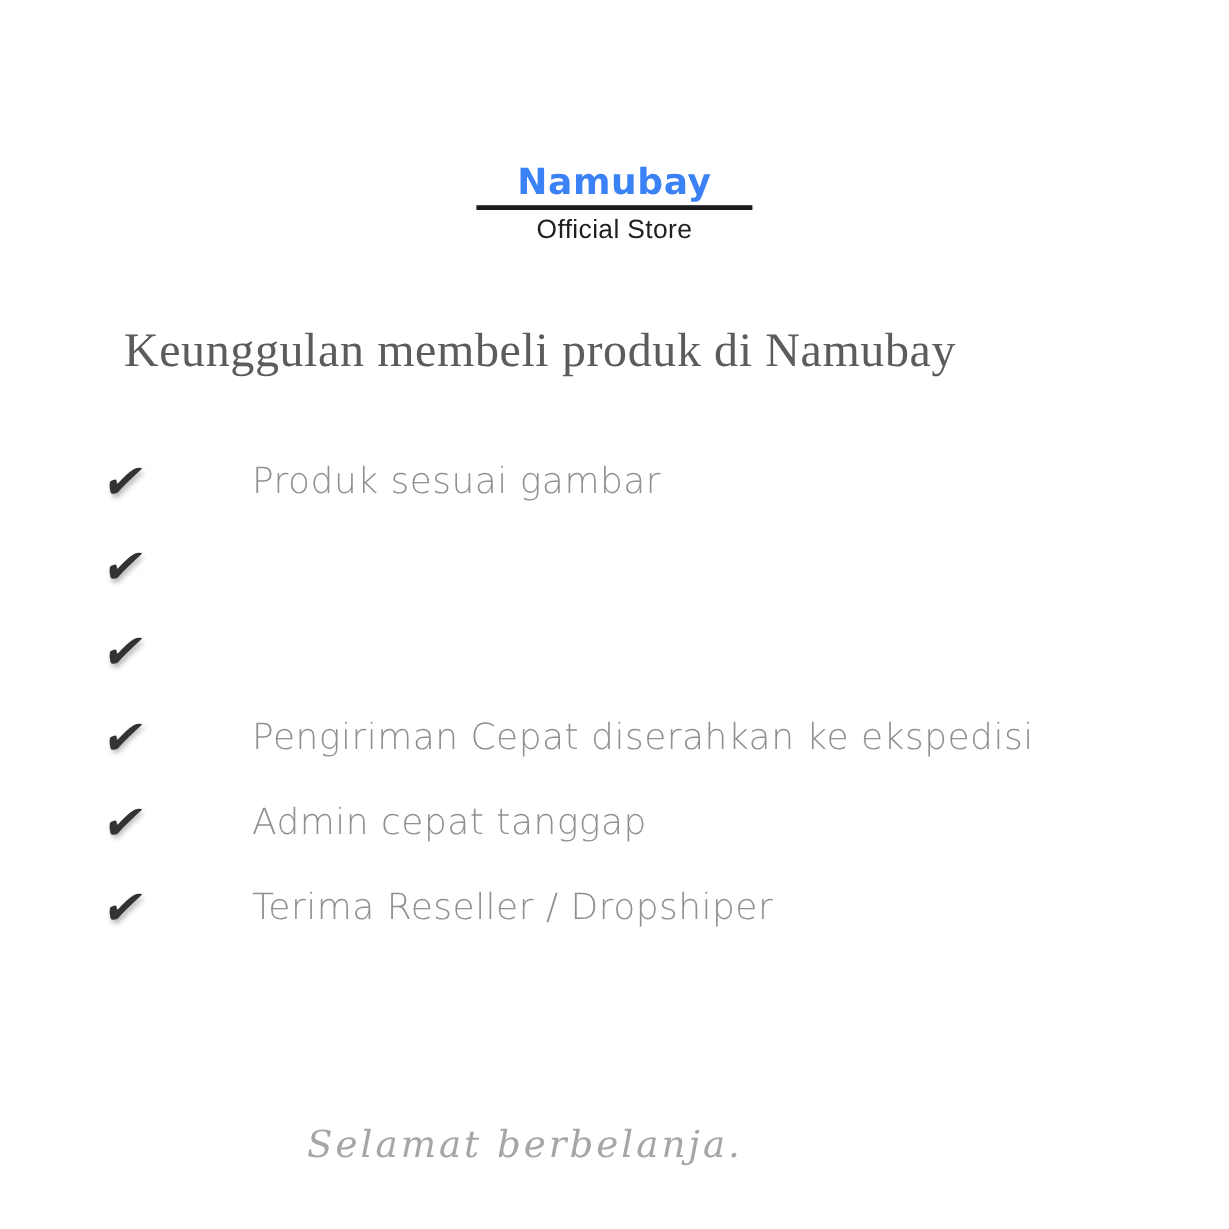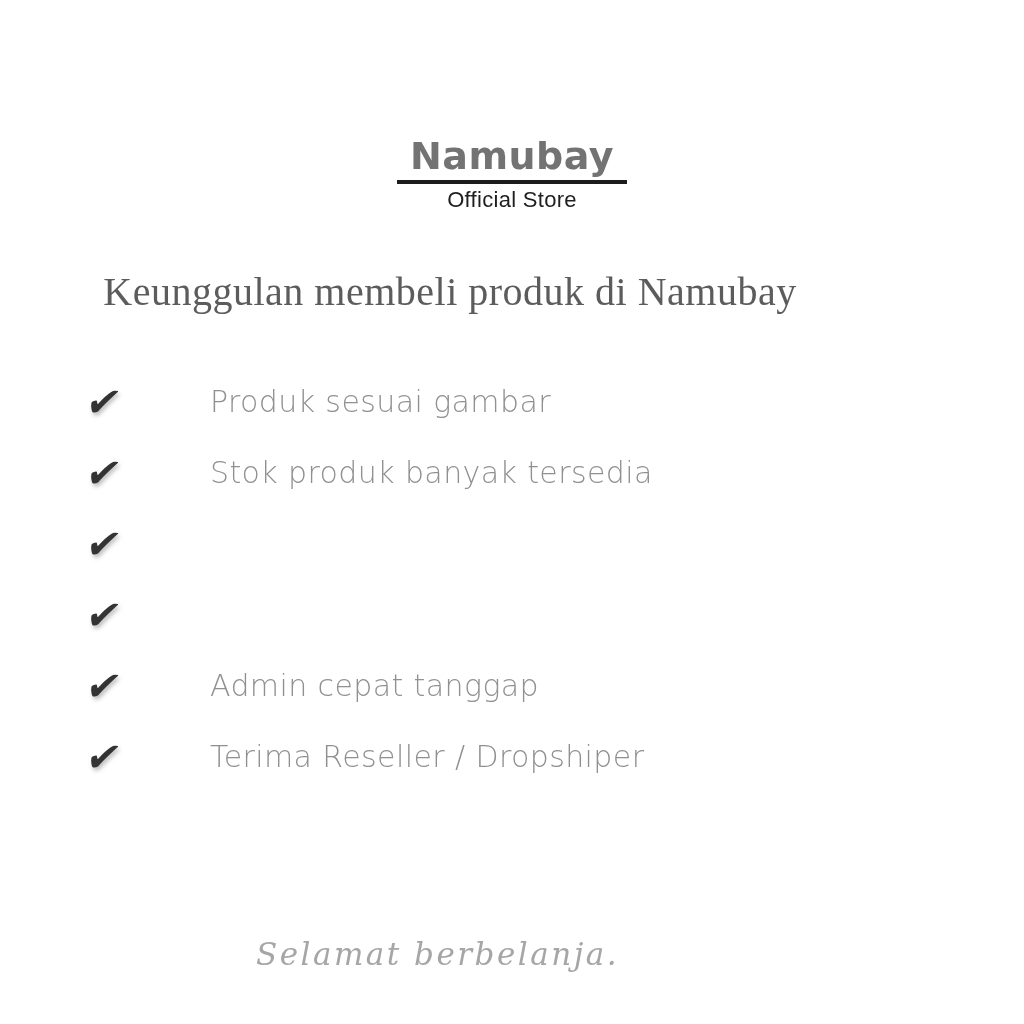--- a/index.html
+++ b/index.html
@@ -18,23 +18,23 @@
     position: absolute;
     top: 136px;
     left: 0;
     width: 1024px;
     text-align: center;
   }
   .brand-name {
     display: inline-block;
     font-family: "DejaVu Sans", sans-serif;
     font-weight: 700;
-    font-size: 38px;
+    font-size: 30px;
     letter-spacing: 0.5px;
-    color: #737373;
+    color: #3b82f6;
     line-height: 1.1;
   }
   .brand-underline {
     width: 230px;
     height: 4px;
     background: #1c1c1c;
     margin: 2px auto 3px auto;
   }
   .brand-subtitle {
     font-family: Liberation Sans, sans-serif;
@@ -114,29 +114,29 @@
 <div class="headline">Keunggulan membeli produk di Namubay</div>
 
 <div class="benefits">
   <div class="benefit-row">
     <span class="check">✔</span>
     <span class="benefit-label">Produk sesuai gambar</span>
   </div>
 
   <div class="benefit-row">
     <span class="check">✔</span>
-    <span class="benefit-label">Stok produk banyak tersedia</span>
   </div>
 
   <div class="benefit-row">
     <span class="check">✔</span>
   </div>
 
   <div class="benefit-row">
     <span class="check">✔</span>
+    <span class="benefit-label">Pengiriman Cepat diserahkan ke ekspedisi</span>
   </div>
 
   <div class="benefit-row">
     <span class="check">✔</span>
     <span class="benefit-label">Admin cepat tanggap</span>
   </div>
 
   <div class="benefit-row">
     <span class="check">✔</span>
     <span class="benefit-label">Terima Reseller / Dropshiper</span>

